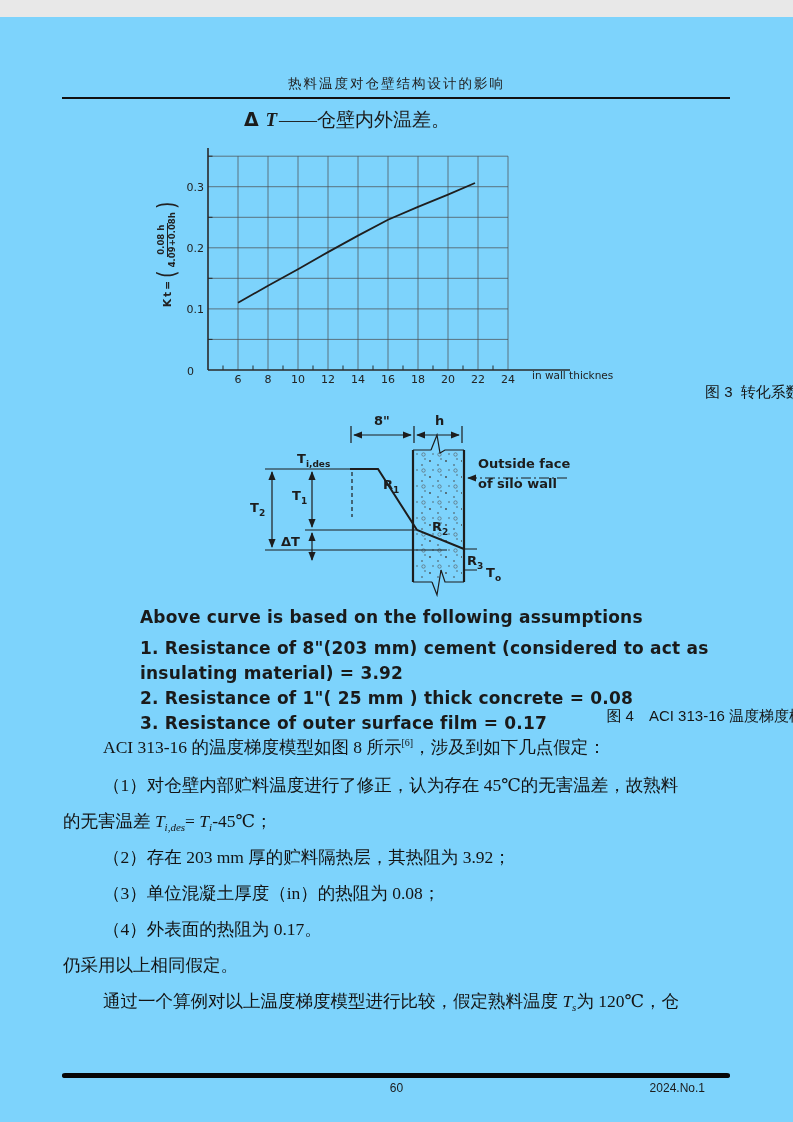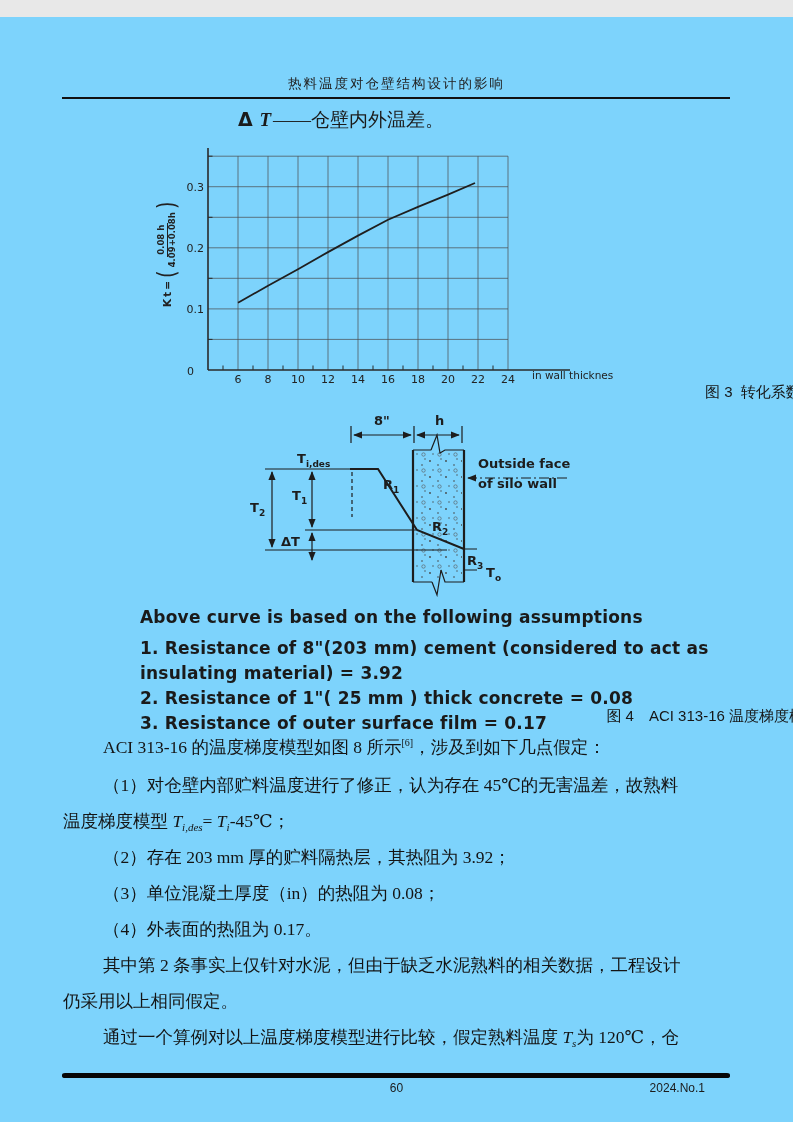--- a/index.html
+++ b/index.html
@@ -5,21 +5,21 @@
   html,body{margin:0;padding:0;background:#e8e8e8;}
   .page{position:relative;width:793px;height:1122px;margin:17px auto;background:#7dd3fc;
         font-family:"Liberation Serif","DejaVu Serif",serif;color:#1b1b1b;overflow:hidden;}
   .abs{position:absolute;}
 
   
   .header-title{top:58px;left:0;width:100%;text-align:center;font-size:13.5px;letter-spacing:2px;color:#222;}
   .header-rule{top:80px;left:62px;width:668px;height:2px;background:#111;}
 
   
-  .def-line{top:90px;left:238px;font-size:19px;}
+  .def-line{top:90px;left:244px;font-size:19px;}
   .def-line .delta{font-family:"DejaVu Sans",sans-serif;font-weight:bold;font-style:normal;}
   .def-line .tvar{font-style:italic;font-weight:bold;padding:0 2px;}
 
   
   .fig3-wrap{top:125px;left:120px;width:560px;height:250px;}
   .fig3-ylabel{position:absolute;left:-42px;top:99px;width:178px;height:26px;
       display:flex;align-items:center;justify-content:center;gap:2px;
       transform:rotate(-90deg);font-family:"DejaVu Sans",sans-serif;font-size:11px;font-weight:bold;color:#222;}
   .fig3-ylabel .paren{font-size:24px;font-weight:normal;line-height:1;transform:scaleX(.8);}
   .frac{display:inline-flex;flex-direction:column;align-items:center;font-size:8.5px;line-height:1.15;}
@@ -201,25 +201,24 @@
     <div class="a-item">1. Resistance of 8"(203 mm) cement (considered to act as insulating material) = 3.92</div>
     <div class="a-item">2. Resistance of 1"( 25 mm ) thick concrete = 0.08</div>
     <div class="a-item">3. Resistance of outer surface film  = 0.17</div>
   </div>
 
   <div class="abs fig-caption cap4">图 4　ACI 313-16 温度梯度模型</div>
 
   <div class="abs body-text">
     <div class="line indent"><span>ACI 313-16 的温度梯度模型如图 8 所示</span><sup class="ref">[6]</sup><span>，涉及到如下几点假定：</span></div>
     <div class="line indent gap-top">（1）对仓壁内部贮料温度进行了修正，认为存在 45℃的无害温差，故熟料</div>
-    <div class="line"><span>温度梯度模型 </span><span class="fvar">T</span><span class="fsub">i,des</span><span>= </span><span class="fvar">T</span><span class="fsub">i</span><span>-45℃；</span></div>
+    <div class="line"><span>的无害温差 </span><span class="fvar">T</span><span class="fsub">i,des</span><span>= </span><span class="fvar">T</span><span class="fsub">i</span><span>-45℃；</span></div>
     <div class="line indent">（2）存在 203 mm 厚的贮料隔热层，其热阻为 3.92；</div>
     <div class="line indent">（3）单位混凝土厚度（in）的热阻为 0.08；</div>
     <div class="line indent">（4）外表面的热阻为 0.17。</div>
-    <div class="line indent">其中第 2 条事实上仅针对水泥，但由于缺乏水泥熟料的相关数据，工程设计</div>
     <div class="line">仍采用以上相同假定。</div>
     <div class="line indent"><span>通过一个算例对以上温度梯度模型进行比较，假定熟料温度 </span><span class="fvar">T</span><span class="fsub">s</span><span>为 120℃，仓</span></div>
   </div>
 
   <div class="abs footer-rule"></div>
   <div class="abs footer-page">60</div>
   <div class="abs footer-issue">2024.No.1</div>
 
 </div>
 

